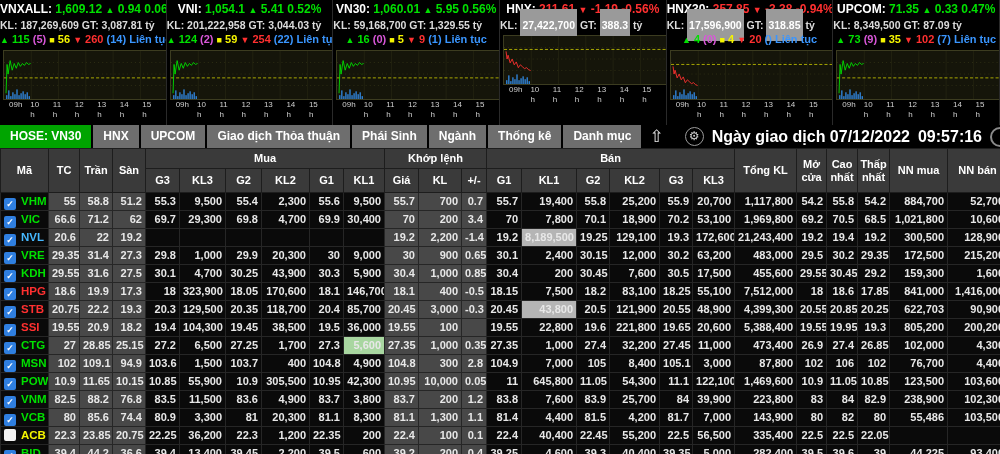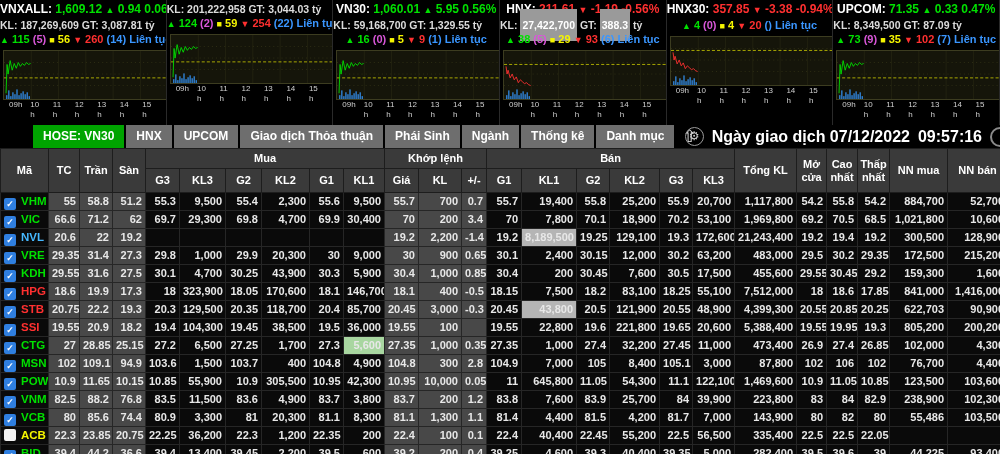--- a/index.html
+++ b/index.html
@@ -84,20 +84,21 @@
         <span>09h</span>
         <span>10 h</span>
         <span>11 h</span>
         <span>12 h</span>
         <span>13 h</span>
         <span>14 h</span>
         <span>15 h</span>
       </div>
     </div>
     <div class="index-panel">
+      <div class="idx-line1"><span>VNI: </span><span class="up">1,054.1 <span class="tri">▲</span> 5.41 0.52%</span></div>
       <div class="idx-line2">KL: <span class="">201,222,958</span> GT: <span class="">3,044.03</span> tỷ</div>
       <div class="idx-line3"><span class="up tri">▲</span> <span class="up">124</span> <span class="magenta">(2)</span> <span class="sq">■</span> <span class="yellow">59</span> <span class="down tri">▼</span> <span class="down">254</span> <span class="blue">(22)</span> <span class="blue">Liên tục</span></div>
       <svg viewBox="0 0 160 50" width="100%" height="50" preserveAspectRatio="none" class="spark">
         <rect x="0" y="0" width="160" height="50" fill="#15150a"></rect>
         <line x1="0" x2="160" y1="12" y2="12" stroke="#46461f" stroke-width="0.5" stroke-dasharray="1,3"></line>
         <line x1="0" x2="160" y1="24" y2="24" stroke="#46461f" stroke-width="0.5" stroke-dasharray="1,3"></line>
         <line x1="0" x2="160" y1="36" y2="36" stroke="#46461f" stroke-width="0.5" stroke-dasharray="1,3"></line>
         <line x1="26.666666666666668" x2="26.666666666666668" y1="0" y2="50" stroke="#2e2e16" stroke-width="0.5"></line>
         <line x1="53.333333333333336" x2="53.333333333333336" y1="0" y2="50" stroke="#2e2e16" stroke-width="0.5"></line>
         <line x1="80" x2="80" y1="0" y2="50" stroke="#2e2e16" stroke-width="0.5"></line>
@@ -163,21 +164,20 @@
         <span>11 h</span>
         <span>12 h</span>
         <span>13 h</span>
         <span>14 h</span>
         <span>15 h</span>
       </div>
     </div>
     <div class="index-panel">
       <div class="idx-line1"><span>HNX: </span><span class="down">211.61 <span class="tri">▼</span> -1.19 -0.56%</span></div>
       <div class="idx-line2">KL: <span class="hl-gray">27,422,700</span> GT: <span class="hl-gray">388.3</span> tỷ</div>
-      <div class="idx-line3"><span class="up tri">▲</span> <span class="up">38</span> <span class="magenta">(5)</span> <span class="sq">■</span> <span class="yellow">29</span> <span class="down tri">▼</span> <span class="down">93</span> <span class="blue">(6)</span> <span class="blue">Liên tục</span></div>
       <svg viewBox="0 0 160 50" width="100%" height="50" preserveAspectRatio="none" class="spark">
         <rect x="0" y="0" width="160" height="50" fill="#15150a"></rect>
         <line x1="0" x2="160" y1="12" y2="12" stroke="#46461f" stroke-width="0.5" stroke-dasharray="1,3"></line>
         <line x1="0" x2="160" y1="24" y2="24" stroke="#46461f" stroke-width="0.5" stroke-dasharray="1,3"></line>
         <line x1="0" x2="160" y1="36" y2="36" stroke="#46461f" stroke-width="0.5" stroke-dasharray="1,3"></line>
         <line x1="26.666666666666668" x2="26.666666666666668" y1="0" y2="50" stroke="#2e2e16" stroke-width="0.5"></line>
         <line x1="53.333333333333336" x2="53.333333333333336" y1="0" y2="50" stroke="#2e2e16" stroke-width="0.5"></line>
         <line x1="80" x2="80" y1="0" y2="50" stroke="#2e2e16" stroke-width="0.5"></line>
         <line x1="106.66666666666667" x2="106.66666666666667" y1="0" y2="50" stroke="#2e2e16" stroke-width="0.5"></line>
         <line x1="133.33333333333334" x2="133.33333333333334" y1="0" y2="50" stroke="#2e2e16" stroke-width="0.5"></line>
@@ -201,20 +201,21 @@
         <span>10 h</span>
         <span>11 h</span>
         <span>12 h</span>
         <span>13 h</span>
         <span>14 h</span>
         <span>15 h</span>
       </div>
     </div>
     <div class="index-panel">
       <div class="idx-line1"><span>HNX30: </span><span class="down">357.85 <span class="tri">▼</span> -3.38 -0.94%</span></div>
+      <div class="idx-line2">KL: <span class="hl-gray">17,596,900</span> GT: <span class="hl-gray">318.85</span> tỷ</div>
       <div class="idx-line3"><span class="up tri">▲</span> <span class="up">4</span> <span class="magenta">(0)</span> <span class="sq">■</span> <span class="yellow">4</span> <span class="down tri">▼</span> <span class="down">20</span> <span class="blue">()</span> <span class="blue">Liên tục</span></div>
       <svg viewBox="0 0 160 50" width="100%" height="50" preserveAspectRatio="none" class="spark">
         <rect x="0" y="0" width="160" height="50" fill="#15150a"></rect>
         <line x1="0" x2="160" y1="12" y2="12" stroke="#46461f" stroke-width="0.5" stroke-dasharray="1,3"></line>
         <line x1="0" x2="160" y1="24" y2="24" stroke="#46461f" stroke-width="0.5" stroke-dasharray="1,3"></line>
         <line x1="0" x2="160" y1="36" y2="36" stroke="#46461f" stroke-width="0.5" stroke-dasharray="1,3"></line>
         <line x1="26.666666666666668" x2="26.666666666666668" y1="0" y2="50" stroke="#2e2e16" stroke-width="0.5"></line>
         <line x1="53.333333333333336" x2="53.333333333333336" y1="0" y2="50" stroke="#2e2e16" stroke-width="0.5"></line>
         <line x1="80" x2="80" y1="0" y2="50" stroke="#2e2e16" stroke-width="0.5"></line>
         <line x1="106.66666666666667" x2="106.66666666666667" y1="0" y2="50" stroke="#2e2e16" stroke-width="0.5"></line>
@@ -279,21 +280,21 @@
         <span>11 h</span>
         <span>12 h</span>
         <span>13 h</span>
         <span>14 h</span>
         <span>15 h</span>
       </div>
     </div>
   </div>
 
 <div id="navbar">
-  <div id="tabs-holder" style="display: flex; margin-left: 33px;">
+  <div id="tabs-holder" style="display: flex;">
       <div class="tab active">HOSE: VN30</div>
       <div class="tab">HNX</div>
       <div class="tab">UPCOM</div>
       <div class="tab">Giao dịch Thỏa thuận</div>
       <div class="tab">Phái Sinh</div>
       <div class="tab">Ngành</div>
       <div class="tab">Thống kê</div>
       <div class="tab">Danh mục</div>
     </div>
   <span class="uparrow">⇧</span>

